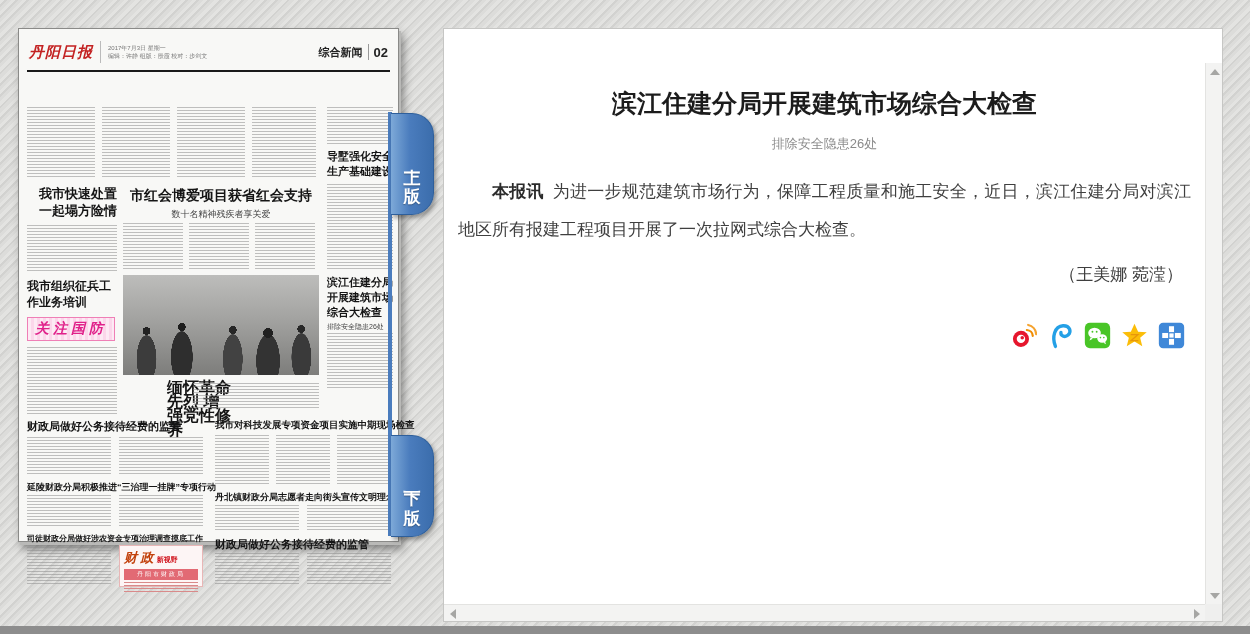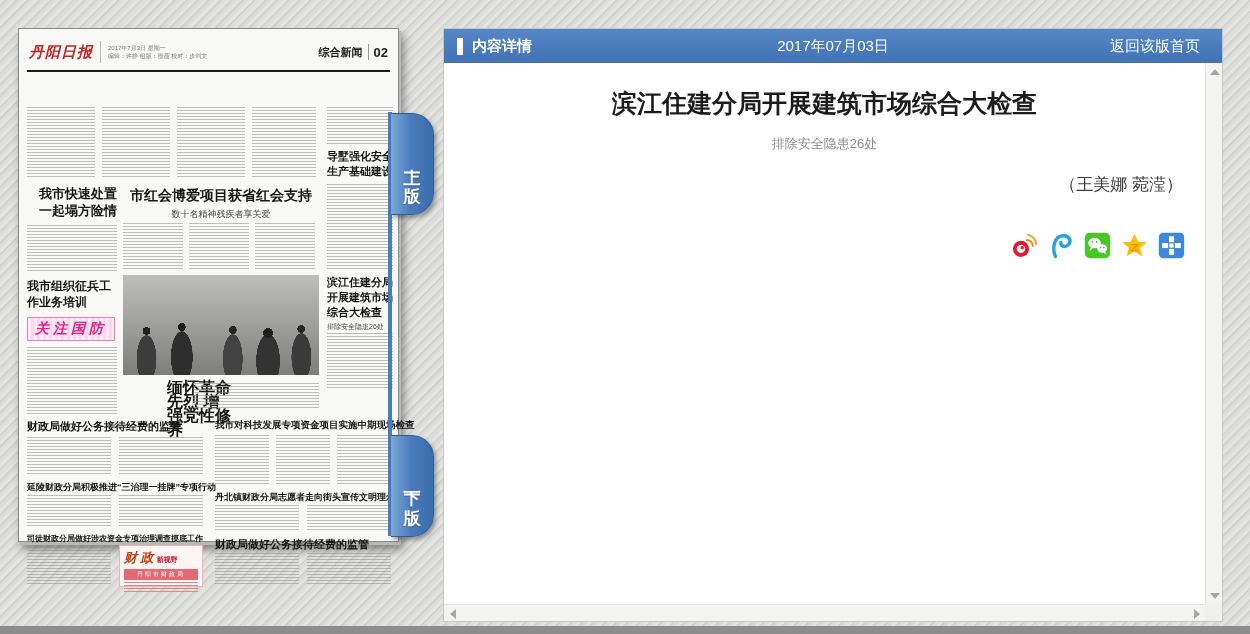--- a/index.html
+++ b/index.html
@@ -190,31 +190,26 @@
 
 <div class="tab-strip"></div>
 <div class="side-tab" id="tab-prev">
   <span class="vtext">上一版</span>
 </div>
 <div class="side-tab" id="tab-next">
   <span class="vtext">下一版</span>
 </div>
 
 <div id="panel">
-  <div class="panel-header">
-    <span class="hdr-marker"></span>
-    <span class="hdr-title">内容详情</span>
-    <span class="hdr-date">2017年07月03日</span>
-    <a class="hdr-back">返回该版首页</a>
-  </div>
 
   <div class="panel-content">
     <div class="art-title">滨江住建分局开展建筑市场综合大检查</div>
     <div class="art-sub">排除安全隐患26处</div>
     <div class="art-body">
+      <p><span class="lede">本报讯</span><span>为进一步规范建筑市场行为，保障工程质量和施工安全，近日，滨江住建分局对滨江地区所有报建工程项目开展了一次拉网式综合大检查。</span></p>
     </div>
     <div class="byline">（王美娜 菀滢）</div>
 
     <div class="share-row">
       <span class="share-ic">
         <svg viewBox="0 0 32 32">
           <circle cx="13" cy="20" r="9.5" fill="#e6162d"></circle>
           <circle cx="13" cy="20" r="5" fill="#fff"></circle>
           <circle cx="14.5" cy="18.6" r="2.1" fill="#e6162d"></circle>
           <path d="M20 9.5 a7.5 7.5 0 0 1 7 7" stroke="#f08c00" stroke-width="2.6" fill="none" stroke-linecap="round"></path>

